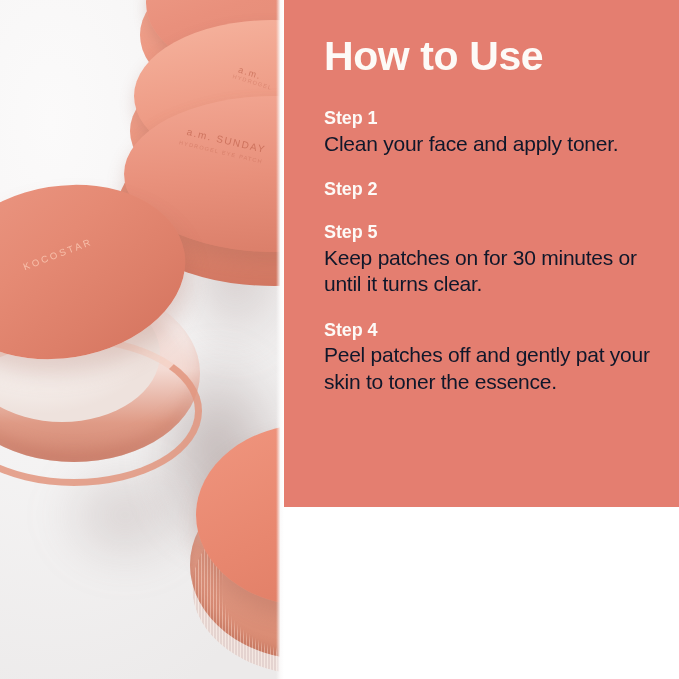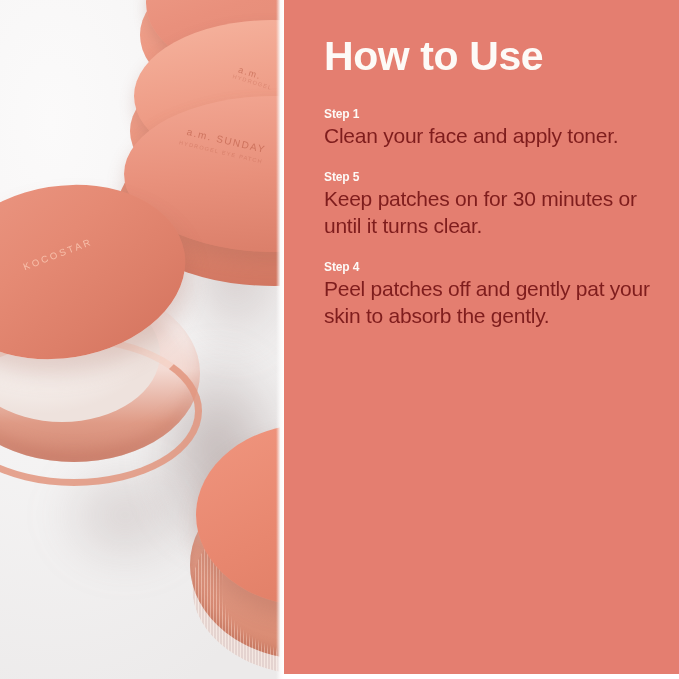--- a/index.html
+++ b/index.html
@@ -205,21 +205,21 @@
     left: 276px; top: 0;
     width: 8px; height: 679px;
     background: linear-gradient(90deg, rgba(255,255,255,0.0), #fbfafa 55%, #ffffff 100%);
   }
 
   
   .copy-panel {
     position: absolute;
     left: 284px; top: 0;
     width: 395px;
-    height: 674px;
+    height: 507px;
     background: #e47e70;
   }
   .copy-inner {
     position: absolute;
     left: 40px;
     top: 36px;
     right: 18px;
   }
   .headline {
     color: #fdfaf7;
@@ -227,29 +227,29 @@
     font-weight: bold;
     letter-spacing: -0.4px;
     line-height: 1.0;
     margin: 0 0 30px 0;
     font-family: "Liberation Sans", sans-serif;
   }
   .step-block { margin-bottom: 21px; }
   .step-block:last-child { margin-bottom: 4px; }
   .step-label {
     color: #fdfaf7;
-    font-size: 12px;
+    font-size: 18px;
     font-weight: bold;
     line-height: 1.25;
     margin: 0 0 1px 0;
     letter-spacing: -0.1px;
     font-family: "Liberation Sans", sans-serif;
   }
   .step-body {
-    color: #7f1d1d;
+    color: #0f172a;
     font-size: 21px;
     font-weight: normal;
     line-height: 1.26;
     margin: 0;
     letter-spacing: -0.25px;
     font-family: "Liberation Sans", sans-serif;
   }
 </style>
 </head>
 <body>
@@ -301,28 +301,29 @@
     <div class="copy-inner">
 
       <h1 class="headline">How to Use</h1>
 
       <div class="step-block">
         <p class="step-label">Step 1</p>
         <p class="step-body">Clean your face and apply toner.</p>
       </div>
 
       <div class="step-block">
+        <p class="step-label">Step 2</p>
       </div>
 
       <div class="step-block">
         <p class="step-label">Step 5</p>
         <p class="step-body">Keep patches on for 30 minutes or until it turns clear.</p>
       </div>
 
       <div class="step-block">
         <p class="step-label">Step 4</p>
-        <p class="step-body">Peel patches off and gently pat your skin to absorb the gently.</p>
+        <p class="step-body">Peel patches off and gently pat your skin to toner the essence.</p>
       </div>
 
     </div>
   </div>
 
 </div>
 
 </body></html>

